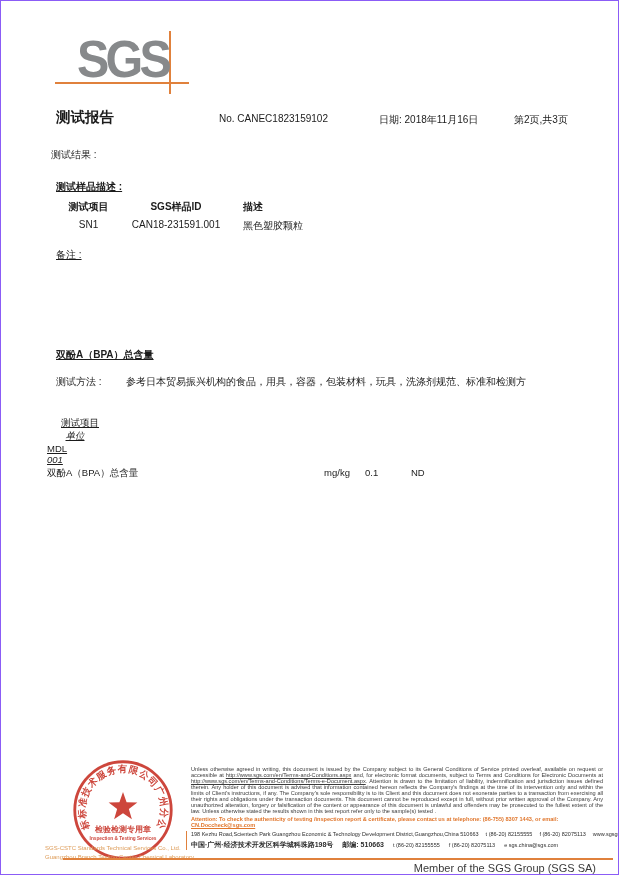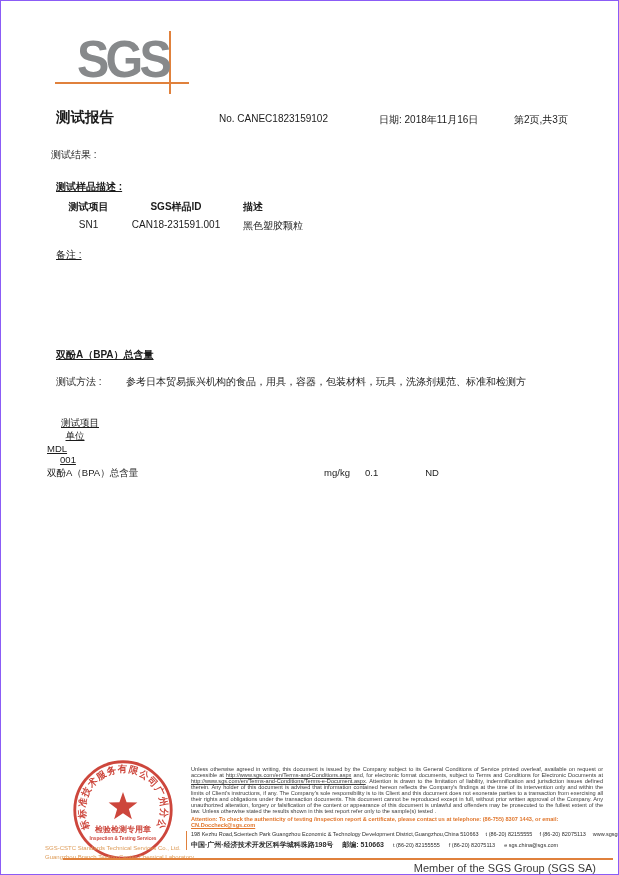--- a/index.html
+++ b/index.html
@@ -49,24 +49,24 @@
   .method-l1 { left:125px; top:374px; width:440px; }
   .method-l2 { left:125px; top:392px; width:440px; }
 
   
   .res-table { left:46px; top:416px; width:412px; font-size:9.5px; color:#1c1c1c; }
   .res-row { display:flex; align-items:baseline; }
   .res-row .lbl { width:262px; }
   .res-row.hdr .lbl { padding-left:14px; }
   .res-row .unit { width:56px; text-align:center; }
   .res-row .mdl { width:46px; text-align:left; }
-  .res-row .s001 { width:42px; text-align:center; }
+  .res-row .s001 { width:42px; }
   .res-row.hdr { margin-bottom:2px;flex-direction:column; }
   .res-row.hdr .u { text-decoration:underline; }
-  .res-row.hdr .it { }
+  .res-row.hdr .it { font-style:italic; }
 
   
   .stamp-svg { left:66px; top:757px; width:112px; height:104px; opacity:0.92; }
   .company-lines { left:44px; top:843px; font-size:6px; color:#dd9b57; line-height:9px; white-space:nowrap; }
 
   .footer-text { left:190px; top:765px; width:412px; }
   .disclaimer {
     font-size:5.6px; line-height:6px; color:#3c3c3c; text-align:justify;
   }
   .disclaimer .lnk { text-decoration:underline; }

